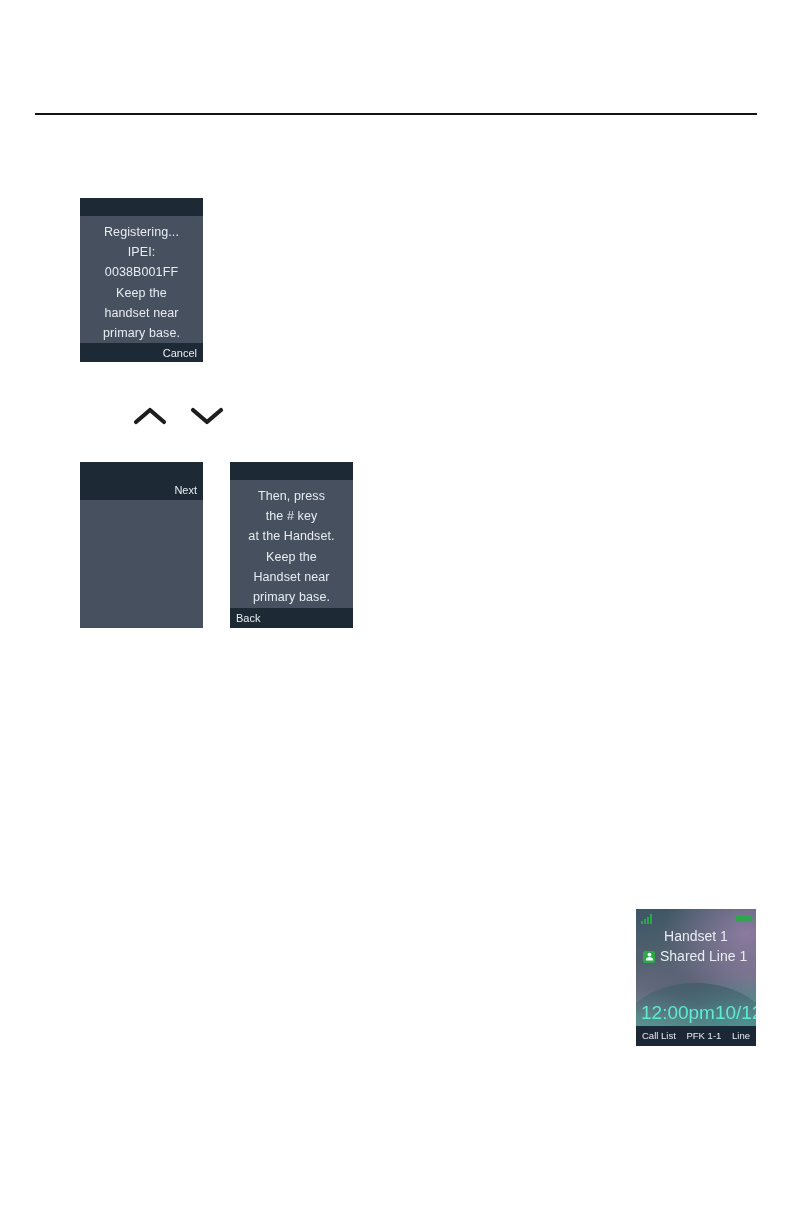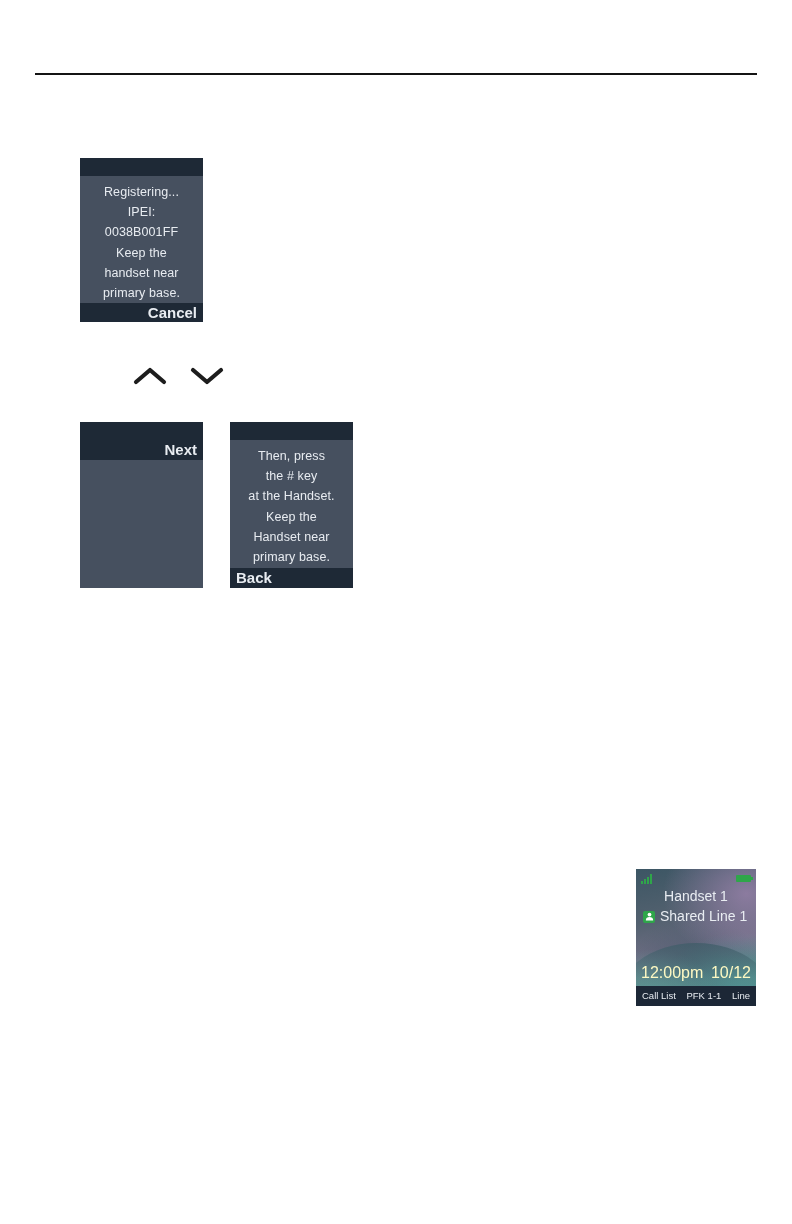--- a/index.html
+++ b/index.html
@@ -12,20 +12,21 @@
     background: #ffffff;
     font-family: "Liberation Sans", sans-serif;
     position: relative;
     overflow: hidden;
     -webkit-font-smoothing: antialiased;
   }
 
   .page {
     position: absolute;
     inset: 0;
+    margin-top: 40px;
   }
 
   
   .top-rule {
     position: absolute;
     left: 35px;
     top: 73px;
     width: 722px;
     height: 2px;
     background: #141414;
@@ -65,23 +66,22 @@
     flex: 0 0 20px;
     height: 20px;
     background: #1e2936;
     display: flex;
     align-items: center;
     box-sizing: border-box;
     padding: 0 6px;
   }
   .screen .softkey {
     color: #e8ecf1;
-    font-size: 15px;
+    font-size: 11px;
     line-height: 20px;
-    font-weight: bold;
   }
   .softkeys.align-right { justify-content: flex-end; }
   .softkeys.align-left  { justify-content: flex-start; }
 
   
   #screen-registering {
     left: 80px;
     top: 158px;
     width: 123px;
     height: 164px;
@@ -228,22 +228,22 @@
     left: 0;
     bottom: 22px;
     width: 100%;
     display: flex;
     align-items: flex-end;
     justify-content: space-between;
     padding: 0 5px 2px 5px;
     box-sizing: border-box;
   }
   .handset-time, .handset-date {
-    color: #fef9c3;
-    font-size: 16px;
+    color: #5eead4;
+    font-size: 19px;
     line-height: 18px;
     white-space: nowrap;
   }
 
   .handset-softkeys {
     position: absolute;
     left: 0;
     bottom: 0;
     width: 100%;
     height: 20px;

